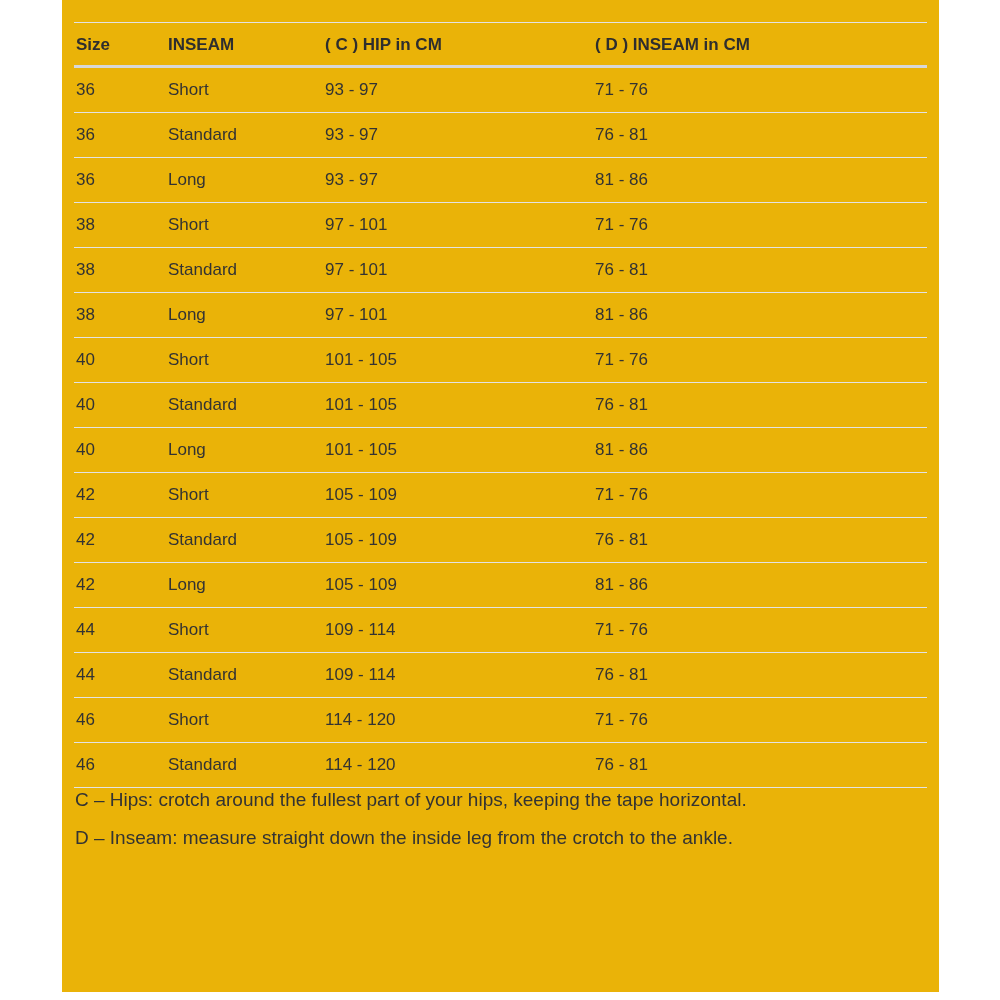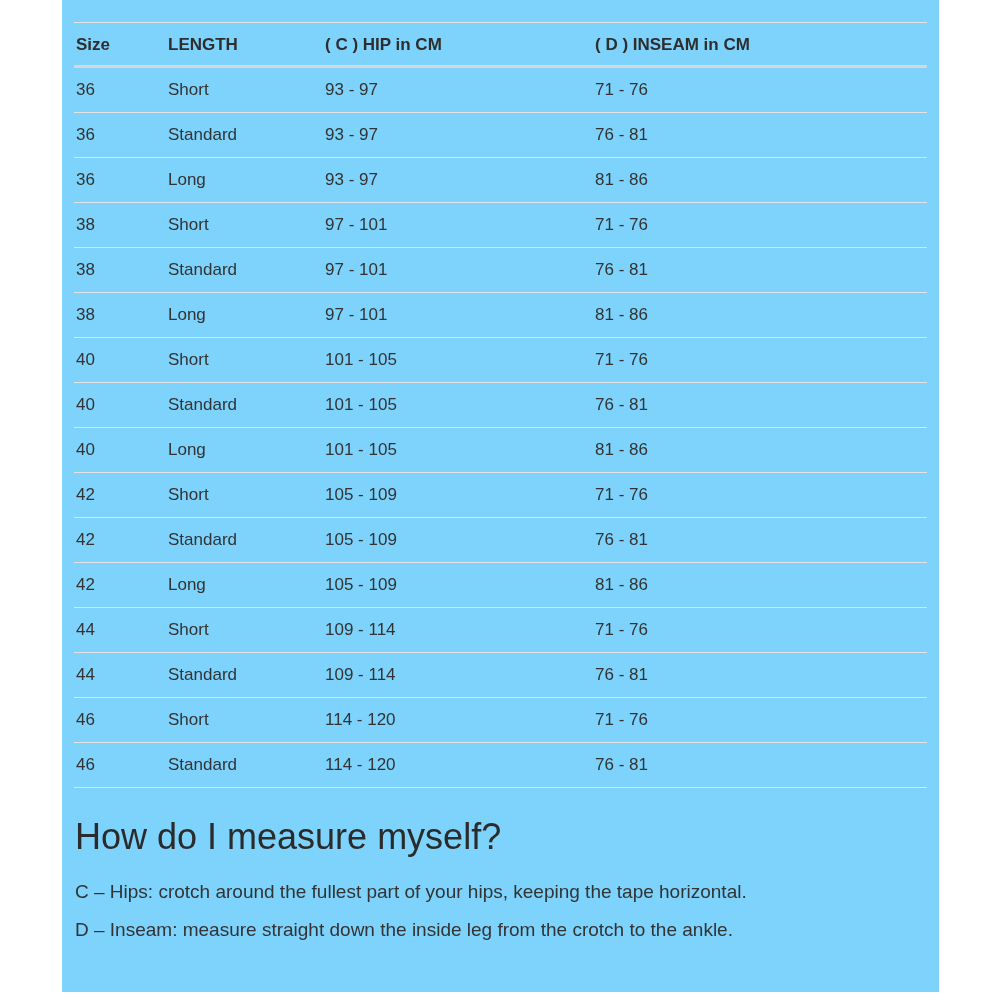--- a/index.html
+++ b/index.html
@@ -10,21 +10,21 @@
     height: 1000px;
     font-family: "Liberation Sans", sans-serif;
     -webkit-font-smoothing: antialiased;
   }
   .card {
     position: absolute;
     left: 62px;
     top: 0;
     width: 877px;
     height: 992px;
-    background: #7dd3fc;
+    background: #eab308;
     box-sizing: border-box;
     padding: 22px 12px 0 12px;
     overflow: hidden;
   }
   table.size-table {
     width: 100%;
     border-collapse: collapse;
     border-top: 1px solid #e3e3e3;
   }
   table.size-table th {
@@ -66,21 +66,21 @@
   }
 </style>
 </head>
 <body>
 
 <div class="card">
   <table class="size-table">
     <thead>
       <tr>
         <th class="col-size">Size</th>
-        <th class="col-length">LENGTH</th>
+        <th class="col-length">INSEAM</th>
         <th class="col-hip">( C ) HIP in CM</th>
         <th class="col-inseam">( D ) INSEAM in CM</th>
       </tr>
     </thead>
     <tbody id="size-table-body">
         <tr>
           <td>36</td>
           <td>Short</td>
           <td>93 - 97</td>
           <td>71 - 76</td>
@@ -171,16 +171,15 @@
         </tr>
         <tr>
           <td>46</td>
           <td>Standard</td>
           <td>114 - 120</td>
           <td>76 - 81</td>
         </tr>
       </tbody>
   </table>
 
-  <h2 class="measure-heading">How do I measure myself?</h2>
   <p class="measure-line">C – Hips: crotch around the fullest part of your hips, keeping the tape horizontal.</p>
   <p class="measure-line">D – Inseam: measure straight down the inside leg from the crotch to the ankle.</p>
 </div>
 
 </body></html>

